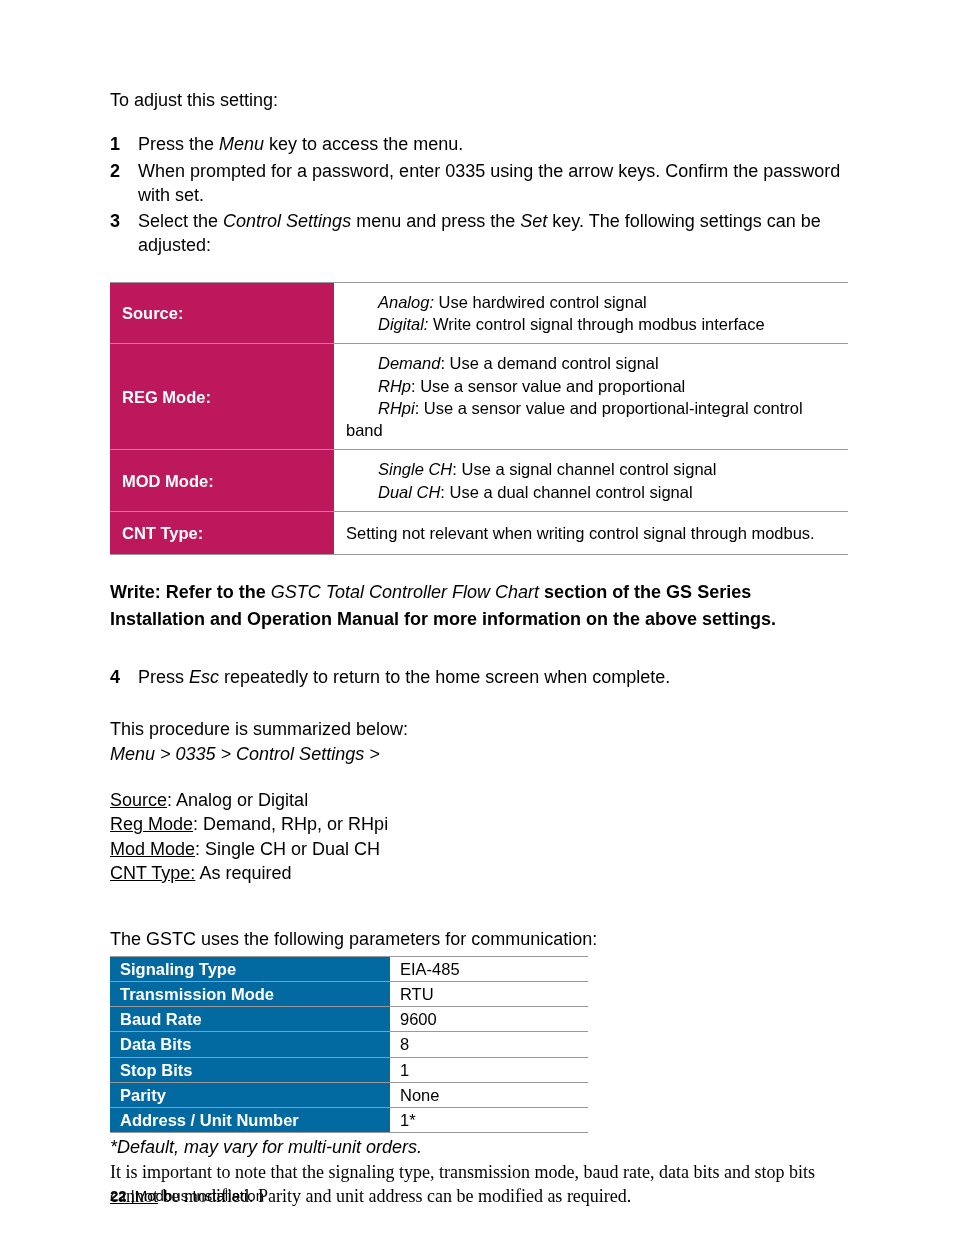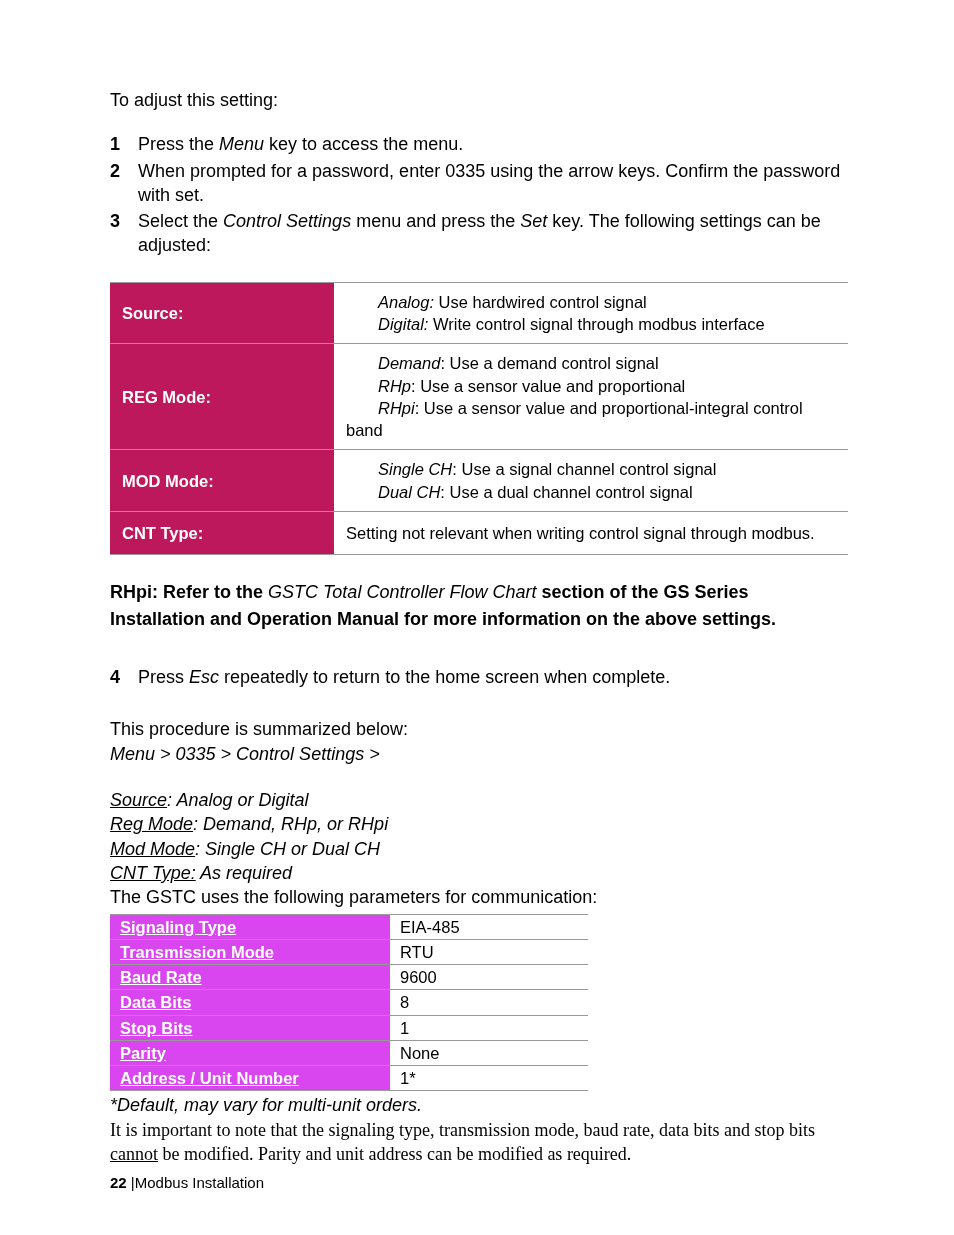--- a/index.html
+++ b/index.html
@@ -72,46 +72,45 @@
     margin: 10px 0 32px 0;
     line-height: 1.5;
   }
   .note .flow-title {
     font-style: italic;
     font-weight: 400;
   }
 
   .summary-intro { margin-top: 28px; }
   .path { font-style: italic; margin-bottom: 22px; }
-  .summary-lines { font-style: italic; }
+  .summary-lines { margin-bottom: 42px; }
   .summary-lines .u { text-decoration: underline; }
 
   .mbp-heading {
     font-family: "Franklin Gothic Demi", "Segoe UI", Arial, sans-serif;
     font-weight: 700;
     margin-bottom: 10px;
   }
   .mbp-intro { margin-bottom: 4px; }
 
   table.params {
     border-collapse: collapse;
     width: 478px;
     font-size: 16.5px;
   }
   table.params th {
-    background: #d946ef;
+    background: #0369a1;
     color: #fff;
     text-align: left;
     font-family: "Franklin Gothic Demi", "Segoe UI", Arial, sans-serif;
     font-weight: 700;
     padding: 1px 10px 1px 10px;
     border-top: 1px solid #999;
     border-bottom: 1px solid #999;
     width: 260px;
-    text-decoration: underline;
   }
   table.params td {
     padding: 1px 10px;
     border-top: 1px solid #999;
     border-bottom: 1px solid #999;
   }
   .foot-note1 { font-style: italic; margin-top: 2px; }
   .foot-note2 { margin-top: 0; font-family: Liberation Serif, serif; }
   .cannot { text-decoration: underline; }
 
@@ -163,21 +162,21 @@
           <td><span class="opt">Single CH</span>: Use a signal channel control signal<br><span class="opt">Dual CH</span>: Use a dual channel control signal</td>
         </tr>
         <tr>
           <th>CNT Type:</th>
           <td>Setting not relevant when writing control signal through modbus.</td>
         </tr>
       </tbody>
   </table>
 
   <div class="note">
-    <span>RHpi: Refer to the </span><span class="flow-title">GSTC Total Controller Flow Chart</span><span> section of the GS Series Installation and Operation Manual for more information on the above settings.</span>
+    <span>Write: Refer to the </span><span class="flow-title">GSTC Total Controller Flow Chart</span><span> section of the GS Series Installation and Operation Manual for more information on the above settings.</span>
   </div>
 
   <ol class="steps" id="step4-ol">
       <li>
         <span class="num">4</span>
         <span class="body">Press <em class="key">Esc</em> repeatedly to return to the home screen when complete.</span>
       </li>
     </ol>
 
   <div class="summary-intro">This procedure is summarized below:</div>

